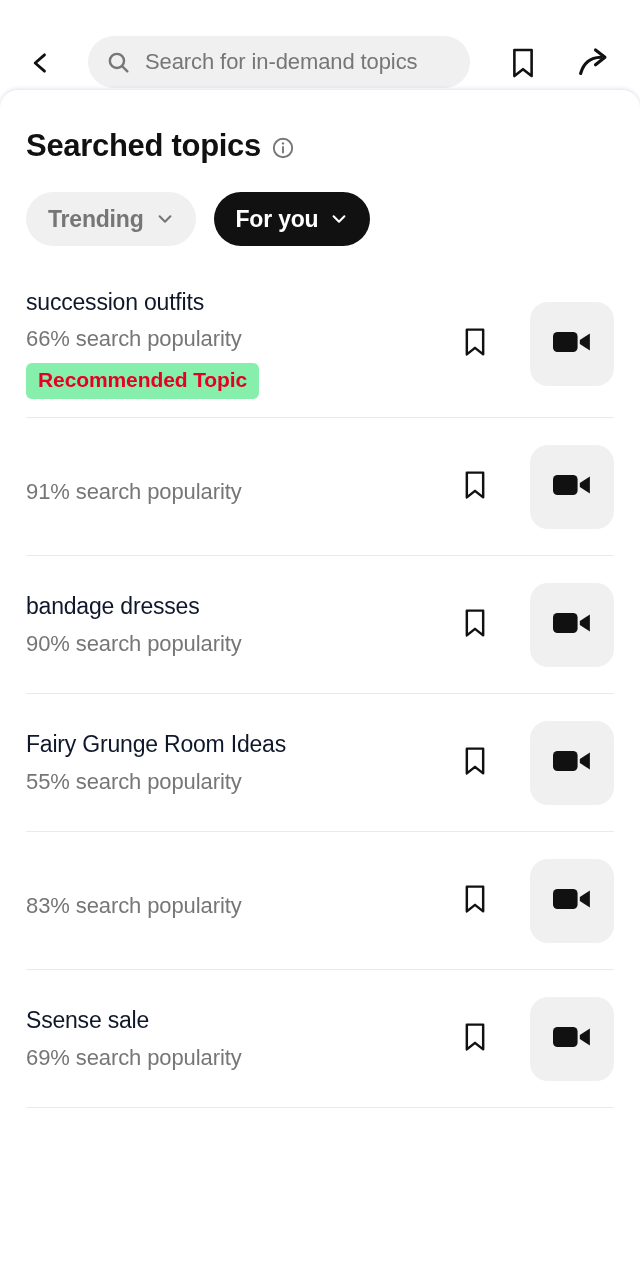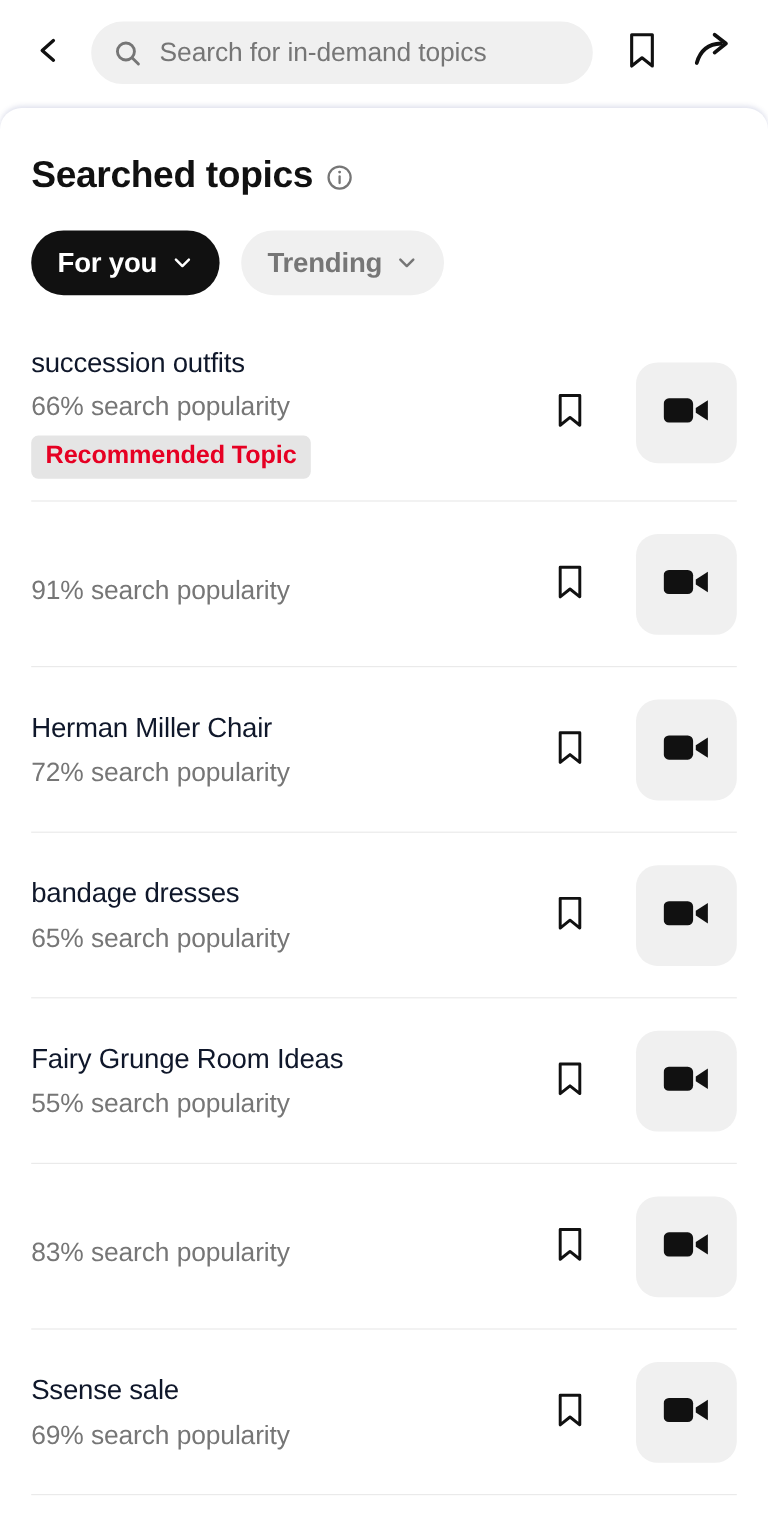--- a/index.html
+++ b/index.html
@@ -15,23 +15,24 @@
     width: 640px;
     height: 1271px;
     background: #ffffff;
     overflow: hidden;
   }
 
   
   .topbar {
     height: 88px;
     display: flex;
-    align-items: center;
+    align-items: flex-end;
     padding: 0 22px 0 18px;
     background: #ffffff;
+    gap: 12px;
   }
   .back-btn {
     width: 46px;
     height: 46px;
     display: flex;
     align-items: center;
     justify-content: center;
     flex: 0 0 auto;
   }
   .search-wrap {
@@ -145,21 +146,21 @@
   }
   .topic-pop {
     margin-top: 10px;
     font-size: 22px;
     color: #767676;
     letter-spacing: -0.1px;
   }
   .badge {
     display: inline-block;
     margin-top: 11px;
-    background: #e5e5e5;
+    background: #86efac;
     color: #e60023;
     font-size: 21px;
     font-weight: bold;
     padding: 5px 12px 7px 12px;
     border-radius: 6px;
     letter-spacing: -0.1px;
   }
   .row-actions {
     display: flex;
     align-items: center;
@@ -233,36 +234,36 @@
       <span class="info-icon">
         <svg width="24" height="24" viewBox="0 0 24 24" fill="none" stroke="#767676" stroke-width="1.9">
             <circle cx="12" cy="12" r="9.2"></circle>
             <line x1="12" y1="11" x2="12" y2="16.6" stroke-linecap="round"></line>
             <circle cx="12" cy="7.4" r="1.2" fill="#767676" stroke="none"></circle>
           </svg>
       </span>
     </div>
 
     <div class="chips">
+      <div class="chip secondary">
+        <span>Trending</span>
+        <span class="caret">
+          <svg width="18" height="18" viewBox="0 0 20 20" fill="none" stroke="#767676" stroke-width="2.3" stroke-linecap="round" stroke-linejoin="round">
+              <polyline points="4 7 10 13 16 7"></polyline>
+            </svg>
+        </span>
+      </div>
       <div class="chip primary">
         <span>For you</span>
         <span class="caret">
           <svg width="18" height="18" viewBox="0 0 20 20" fill="none" stroke="#ffffff" stroke-width="2.3" stroke-linecap="round" stroke-linejoin="round">
               <polyline points="4 7 10 13 16 7"></polyline>
             </svg>
         </span>
       </div>
-      <div class="chip secondary">
-        <span>Trending</span>
-        <span class="caret">
-          <svg width="18" height="18" viewBox="0 0 20 20" fill="none" stroke="#767676" stroke-width="2.3" stroke-linecap="round" stroke-linejoin="round">
-              <polyline points="4 7 10 13 16 7"></polyline>
-            </svg>
-        </span>
-      </div>
     </div>
 
     <div class="list">
 
       <div class="row tall">
         <div class="row-main">
           <div class="topic-name">succession outfits</div>
           <div class="topic-pop">66% search popularity</div>
           <div class="badge">Recommended Topic</div>
         </div>
@@ -303,49 +304,25 @@
               <svg width="38" height="26" viewBox="0 0 34 22" fill="#111111">
                   <rect x="0" y="2" width="22" height="18" rx="4"></rect>
                   <path d="M24 9.2 L33 3.4 v15.2 L24 12.8 z"></path>
                 </svg>
             </span>
           </div>
         </div>
         <div class="row-sep"></div>
       </div>
 
+
       <div class="row">
         <div class="row-main">
-          <div class="topic-name">Herman Miller Chair</div>
-          <div class="topic-pop">72% search popularity</div>
-        </div>
-        <div class="row-actions">
-          <div class="save-icon">
-            <span>
-              <svg width="28" height="32" viewBox="0 0 24 26" fill="none" stroke="#111111" stroke-width="2.1" stroke-linejoin="round">
-                  <path d="M5 2.4h14v21.2l-7-5.6-7 5.6z"></path>
-                </svg>
-            </span>
-          </div>
-          <div class="video-btn">
-            <span>
-              <svg width="38" height="26" viewBox="0 0 34 22" fill="#111111">
-                  <rect x="0" y="2" width="22" height="18" rx="4"></rect>
-                  <path d="M24 9.2 L33 3.4 v15.2 L24 12.8 z"></path>
-                </svg>
-            </span>
-          </div>
-        </div>
-        <div class="row-sep"></div>
-      </div>
-
-      <div class="row">
-        <div class="row-main">
           <div class="topic-name">bandage dresses</div>
-          <div class="topic-pop">65% search popularity</div>
+          <div class="topic-pop">90% search popularity</div>
         </div>
         <div class="row-actions">
           <div class="save-icon">
             <span>
               <svg width="28" height="32" viewBox="0 0 24 26" fill="none" stroke="#111111" stroke-width="2.1" stroke-linejoin="round">
                   <path d="M5 2.4h14v21.2l-7-5.6-7 5.6z"></path>
                 </svg>
             </span>
           </div>
           <div class="video-btn">

